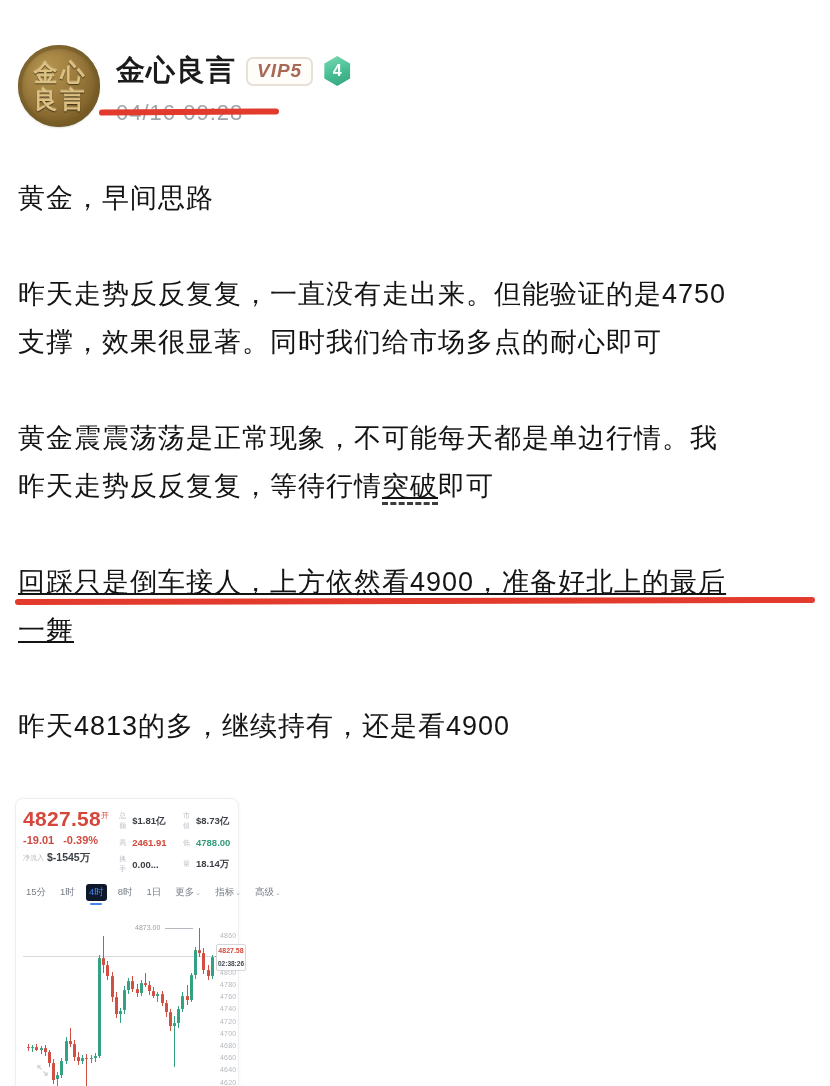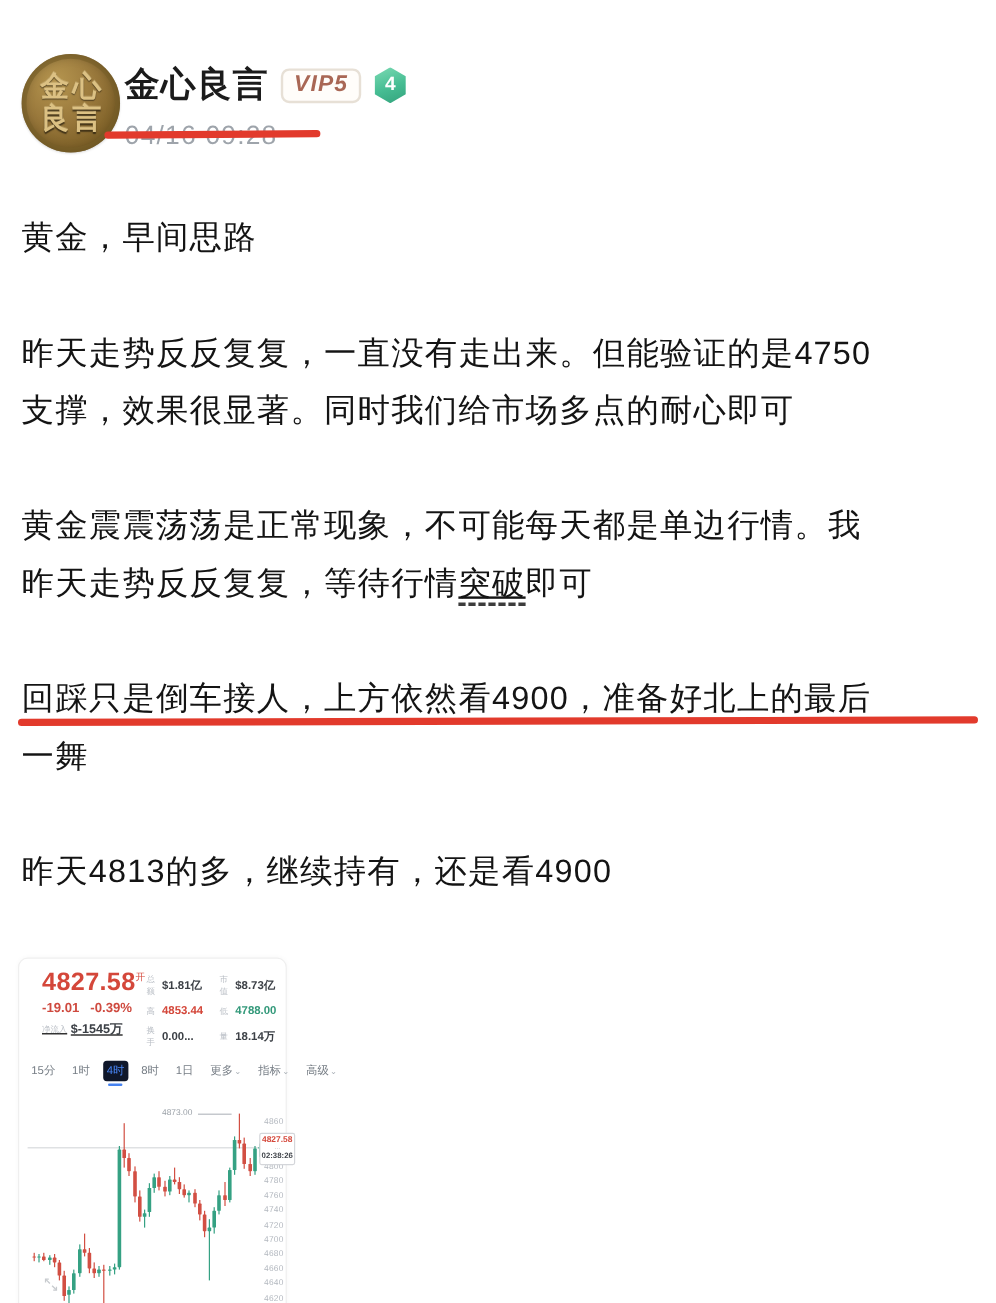--- a/index.html
+++ b/index.html
@@ -8,52 +8,52 @@
   .page { position:relative; width:830px; height:1086px; background:#fff; overflow:hidden; }
 
   
   .post-header { display:flex; padding:45px 18px 0 18px; }
   .avatar { width:82px; height:82px; border-radius:50%; flex:0 0 82px;
     background:radial-gradient(circle at 35% 28%, #b5954f 0%, #97763a 45%, #7c5f26 75%, #6a501c 100%);
     box-shadow:inset 0 0 0 4px rgba(120,95,40,.65), inset 0 0 10px rgba(0,0,0,.35), 0 1px 2px rgba(0,0,0,.15);
     display:grid; grid-template-columns:1fr 1fr; place-items:center; padding:14px; }
   .avatar span { font-size:24px; font-weight:700; color:#dcc183;
     text-shadow:0 1px 1px rgba(0,0,0,.55), 0 -1px 0 rgba(255,240,190,.25); line-height:1; }
-  .header-main { margin-left:4px; padding-top:6px; position:relative; }
+  .header-main { margin-left:16px; padding-top:6px; position:relative; }
   .name-row { display:flex; align-items:center; gap:10px; }
   .username { font-size:29px; font-weight:700; color:#1b1b1b; letter-spacing:1px; }
   .vip-badge { border:2px solid #e7e0d6; border-radius:7px; padding:1px 9px 2px 9px;
     font-size:19px; font-weight:700; font-style:italic; color:#a96755; letter-spacing:1px; background:#fffdfa; }
   .level-badge { width:28px; height:30px; display:flex; align-items:center; justify-content:center;
     background:linear-gradient(160deg,#7ddbb4 0%, #46bd93 55%, #33a27c 100%);
     clip-path:polygon(50% 0%, 96% 25%, 96% 75%, 50% 100%, 4% 75%, 4% 25%);
     color:#fff; font-size:16px; font-weight:700; }
   .timestamp { margin-top:9px; font-size:22px; color:#9ea4ab; letter-spacing:1px; }
   .ts-underline { position:absolute; left:-17px; top:64px; width:180px; height:6px;
     background:#e23a2c; border-radius:4px; transform:rotate(-.4deg); }
 
   
   .post-body { padding:0 15px 0 18px; margin-top:47px; }
   .para { margin-bottom:48px; color:#141414; }
   .line { font-size:27px; line-height:48px; letter-spacing:1px; white-space:nowrap; }
   .marked-dashed { border-bottom:3px dashed #3c3c3c; padding-bottom:1px;text-decoration:underline; }
-  .p4 { position:relative; }
+  .p4 { position:relative;text-decoration:underline; }
   .red-underline { position:absolute; left:-3px; top:40px; width:800px; height:6px;
     background:#e23a2c; border-radius:4px; transform:rotate(-.15deg); }
 
   
   .chart-card { position:relative; width:224px; margin:32px 0 0 15px; height:300px;
     background:#fff; border:1px solid #efefef; border-radius:8px; padding:9px 0 0 7px;
     box-shadow:0 0 4px rgba(0,0,0,.03); }
   .stats-row { display:flex; }
-  .price-block { width:100px;margin-left:12px; }
+  .price-block { width:100px; }
   .big-price { font-size:21px; font-weight:700; color:#d4473a; letter-spacing:.3px; line-height:1.05; }
   .big-price sup { font-size:8px; font-weight:400; color:#d4473a; }
   .change-row { margin-top:4px; display:flex; gap:9px; font-size:11px; font-weight:700; color:#cf4a3f; }
-  .flow-row { margin-top:5px; display:flex; align-items:center; gap:3px;text-decoration:underline; }
+  .flow-row { margin-top:5px; display:flex; align-items:center; gap:3px; }
   .flow-label { font-size:7px; color:#b9bec5; }
   .flow-value { font-size:10.5px; font-weight:700; color:#3c4046; }
   .stats-grid { display:grid; grid-template-columns:auto auto auto auto; column-gap:6px; row-gap:6px;
     align-content:start; margin-top:3px; }
   .stat-label { font-size:7px; color:#b9bec5; align-self:center; text-align:right; }
   .stat-value { font-size:9.5px; font-weight:700; color:#3c4046; align-self:center; min-width:42px; }
   .stat-value.red { color:#d4473a; }
   .stat-value.green { color:#33997a; }
 
   .tabbar { display:flex; align-items:center; gap:8px; margin-top:10px; padding-right:6px;
@@ -137,21 +137,21 @@
           <span class="flow-label">净流入</span>
           <span class="flow-value">$-1545万</span>
         </div>
       </div>
       <div class="stats-grid" id="stats-grid">
           <span class="stat-label">总额</span>
           <span class="stat-value">$1.81亿</span>
           <span class="stat-label">市值</span>
           <span class="stat-value">$8.73亿</span>
           <span class="stat-label">高</span>
-          <span class="stat-value red">4853.44</span>
+          <span class="stat-value red">2461.91</span>
           <span class="stat-label">低</span>
           <span class="stat-value green">4788.00</span>
           <span class="stat-label">换手</span>
           <span class="stat-value">0.00...</span>
           <span class="stat-label">量</span>
           <span class="stat-value">18.14万</span>
         </div>
     </div>
 
     <div class="tabbar" id="tabbar">

